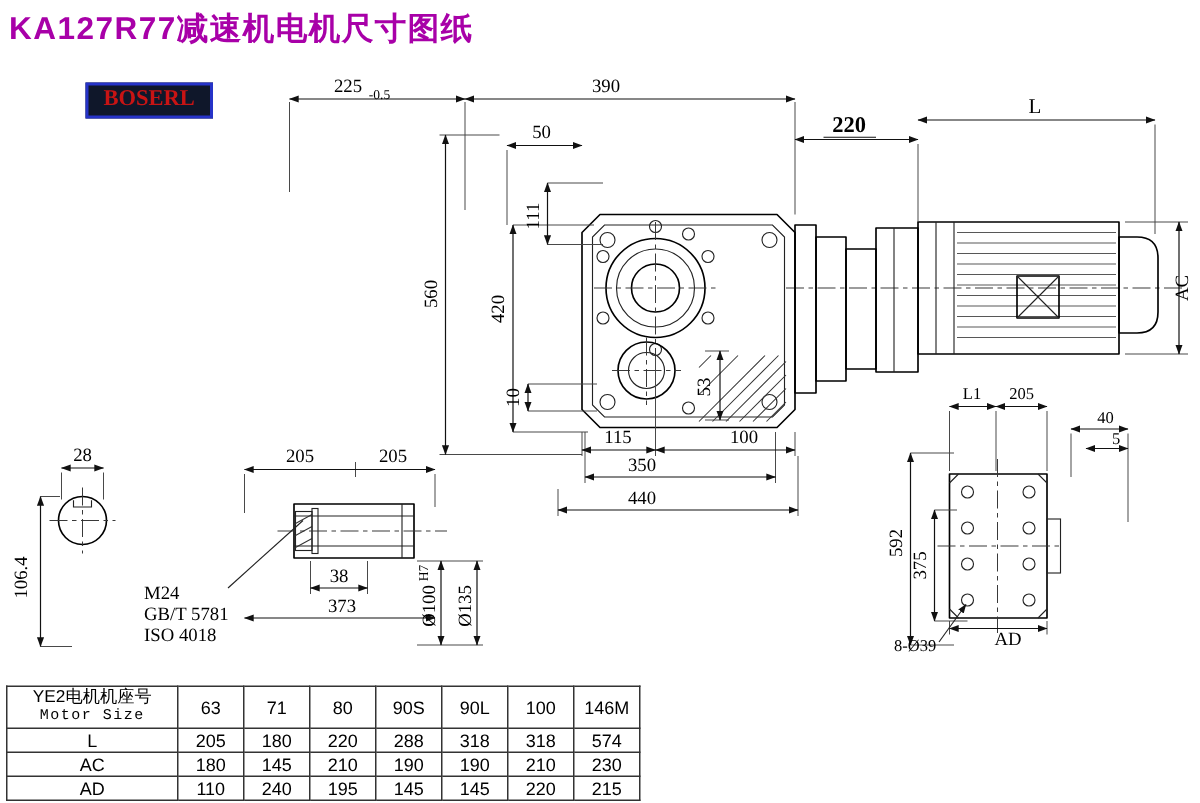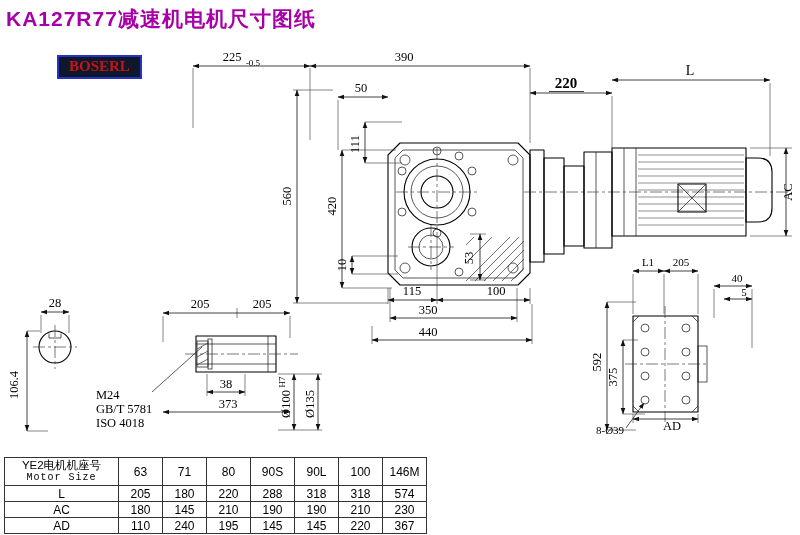--- a/index.html
+++ b/index.html
@@ -254,18 +254,18 @@
         <td>230</td>
       </tr>
       <tr>
         <td class="first">AD</td>
         <td>110</td>
         <td>240</td>
         <td>195</td>
         <td>145</td>
         <td>145</td>
         <td>220</td>
-        <td>367</td>
+        <td>215</td>
       </tr>
     </tbody>
   </table>
 
 </div>
 
 </body></html>

